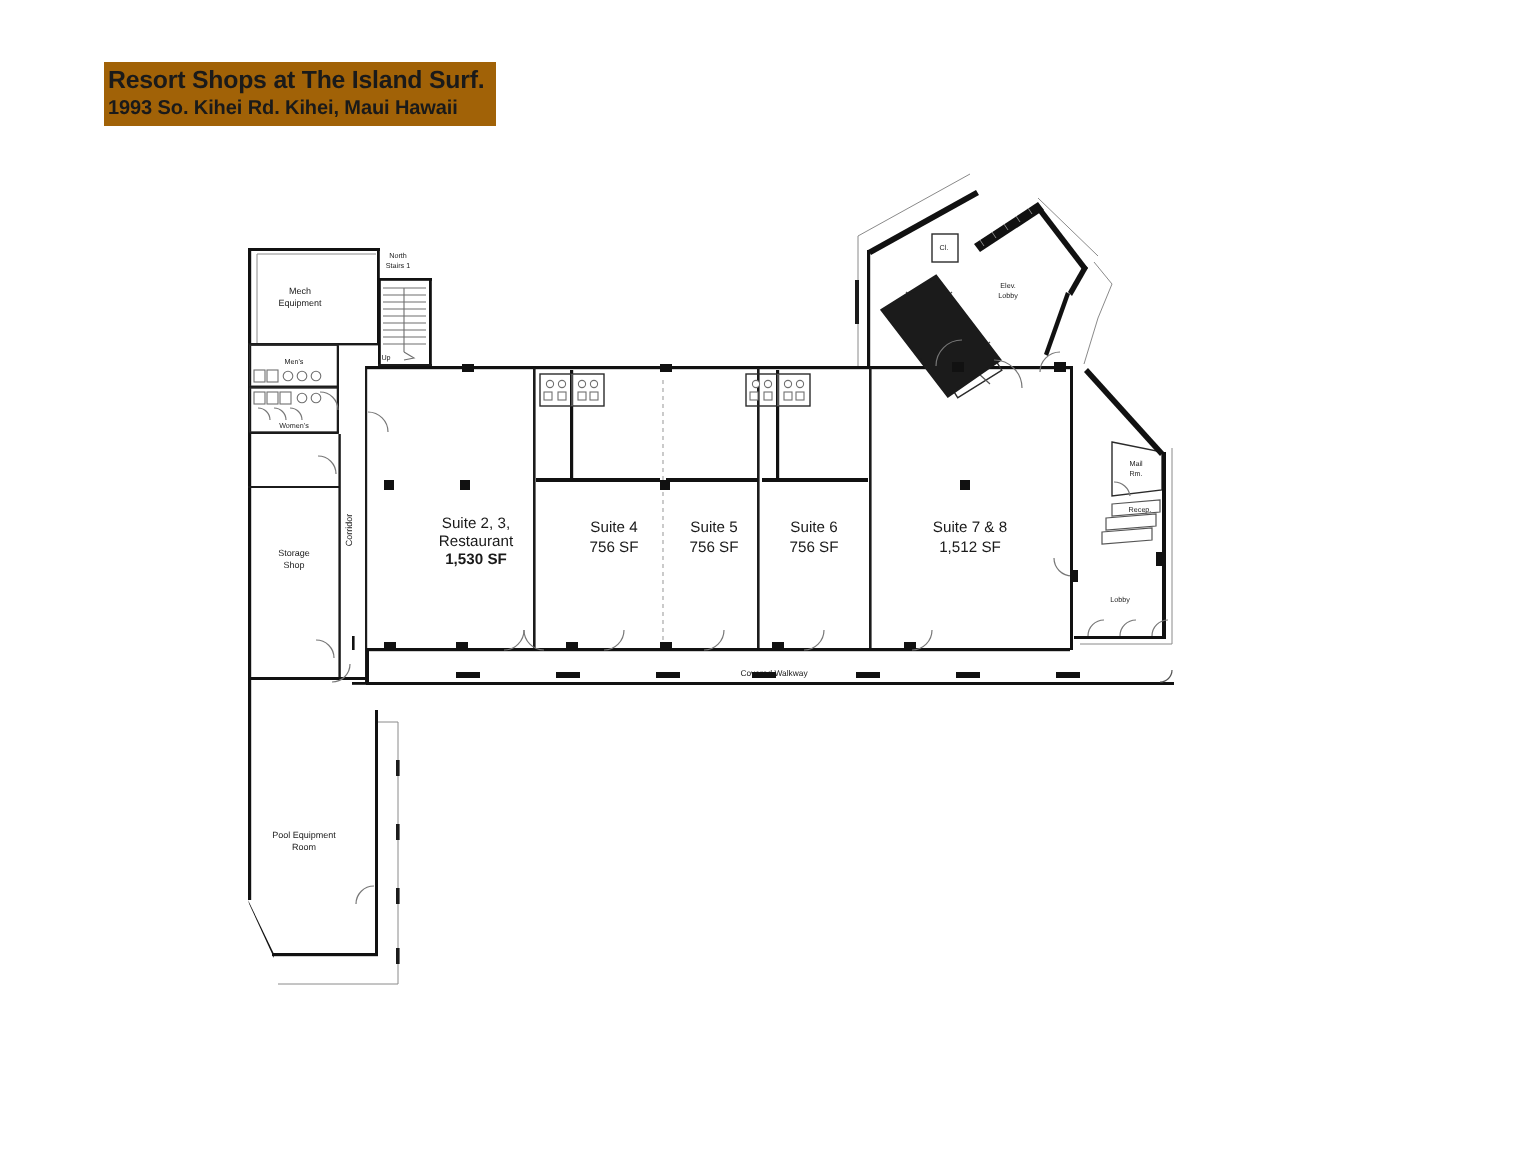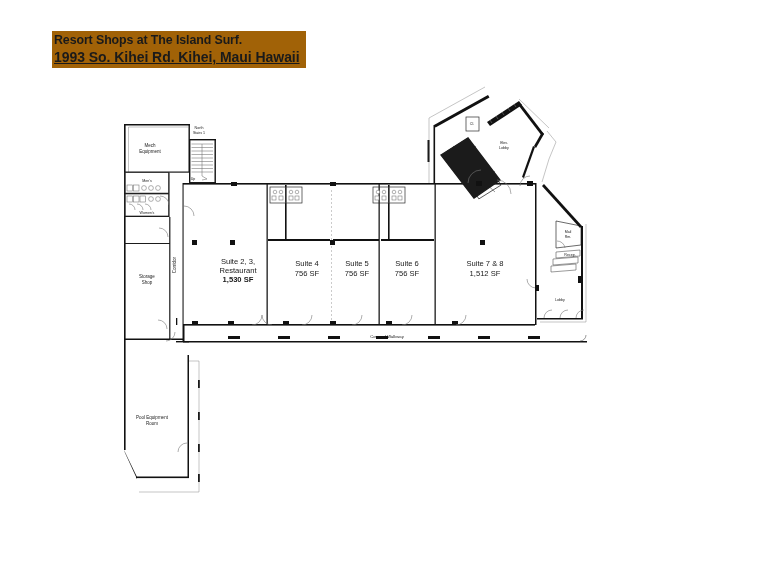--- a/index.html
+++ b/index.html
@@ -31,27 +31,26 @@
     margin-left: 12px;
   }
   .title-main {
     font-size: 12.4px;
     font-weight: bold;
     color: #1a1a1a;
     letter-spacing: -0.1px;
     white-space: nowrap;
   }
   .title-sub {
-    font-size: 14px;
+    font-size: 10px;
     font-weight: bold;
     color: #1a1a1a;
     letter-spacing: -0.05px;
     white-space: nowrap;
     margin-top: 1px;
-    text-decoration: underline;
   }
   
   #plan-canvas {
     position: absolute;
     left: 0;
     top: 0;
     width: 761px;
     height: 588px;
   }
   svg text {

